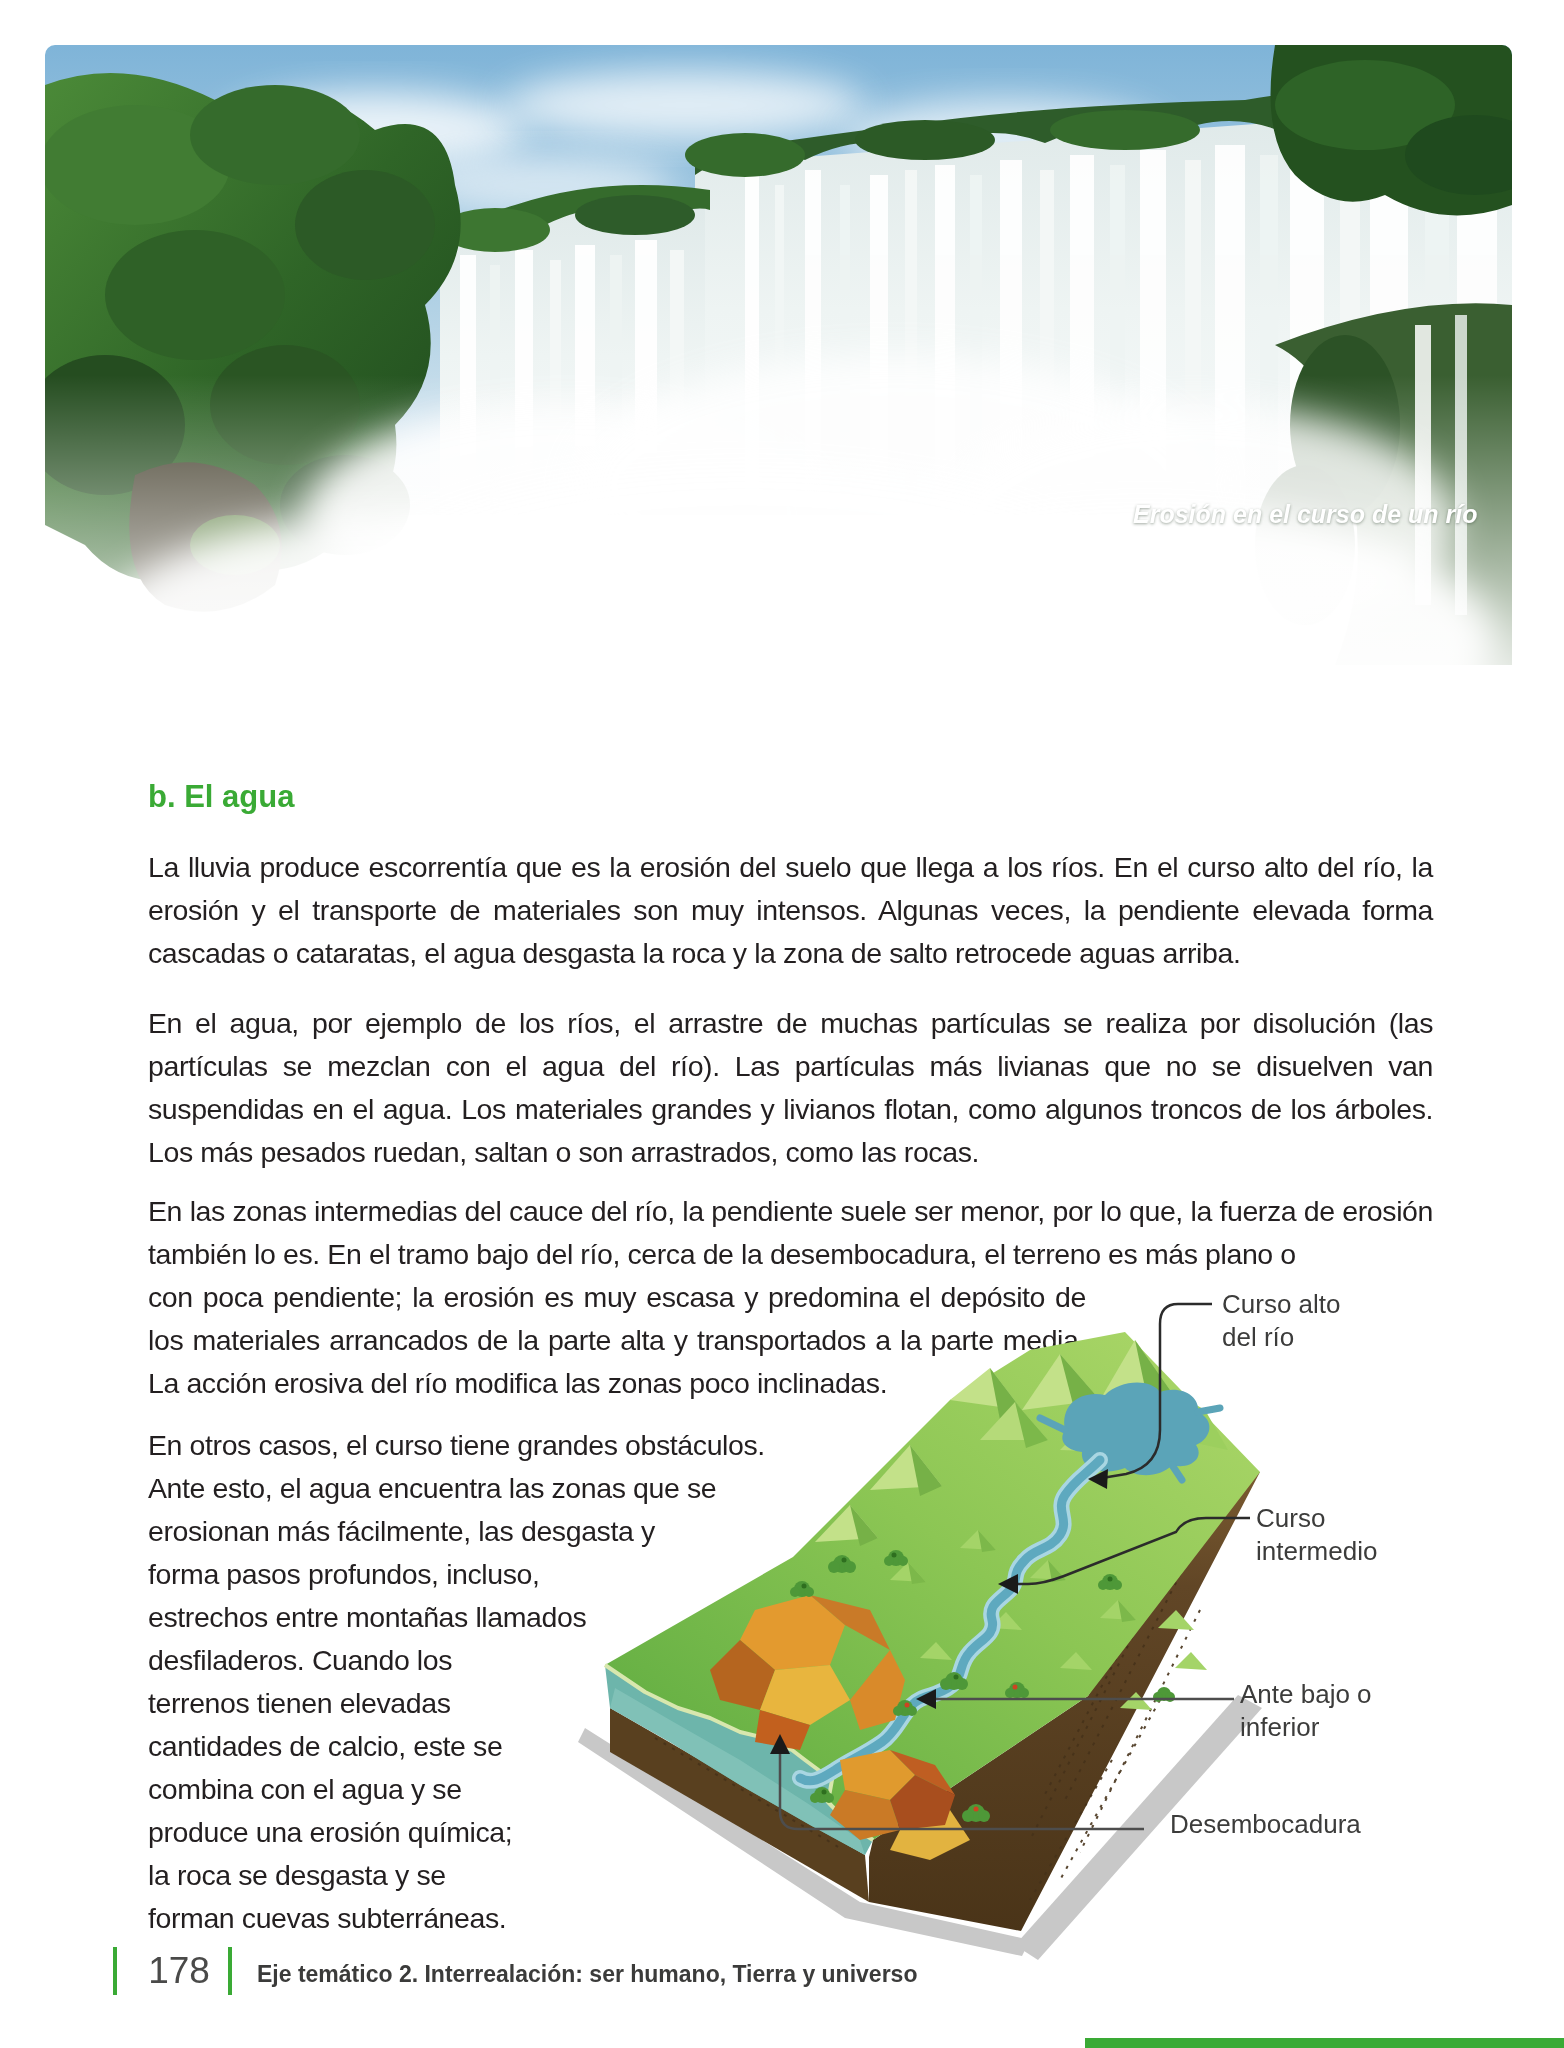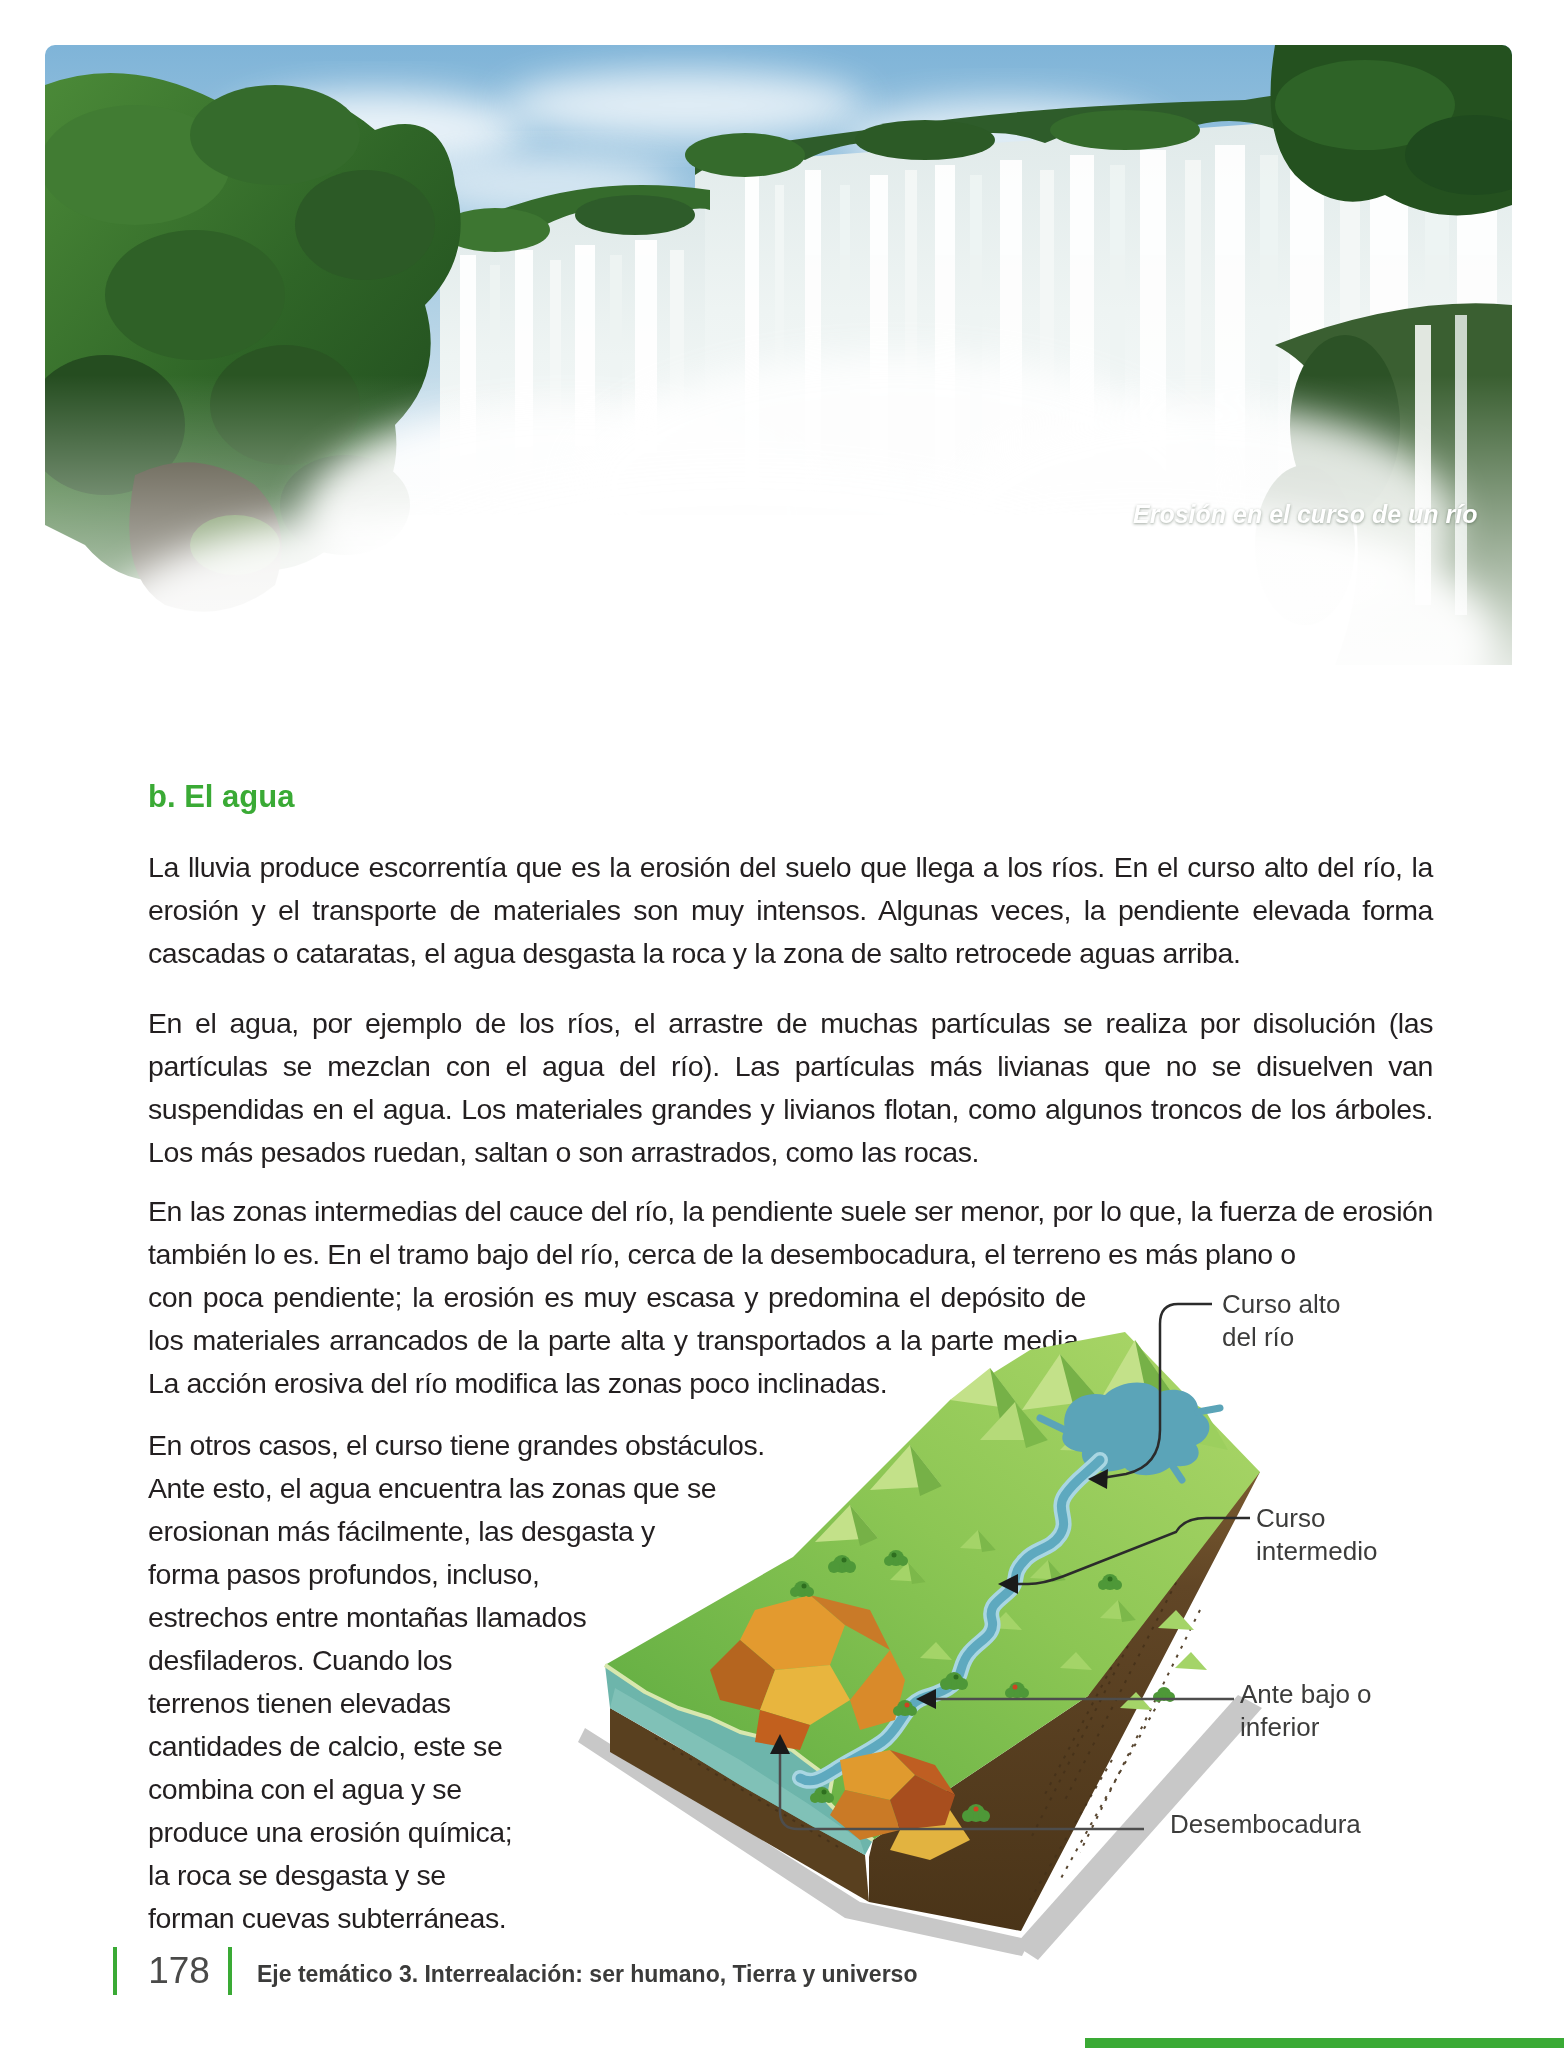--- a/index.html
+++ b/index.html
@@ -338,18 +338,18 @@
     <div class="dg-label lbl-alto">Curso alto del río</div>
     <div class="dg-label lbl-intermedio">Curso intermedio</div>
     <div class="dg-label lbl-bajo">Ante bajo o inferior</div>
     <div class="dg-label lbl-desembocadura">Desembocadura</div>
   </div>
 
   <div class="footer">
     <div class="f-bar f-bar1"></div>
     <div class="f-num">178</div>
     <div class="f-bar f-bar2"></div>
-    <div class="f-text">Eje temático 3. Interrealación: ser humano, Tierra y universo</div>
+    <div class="f-text">Eje temático 2. Interrealación: ser humano, Tierra y universo</div>
   </div>
 
   <div class="edge-bar"></div>
 
 </div>
 
 </body></html>

